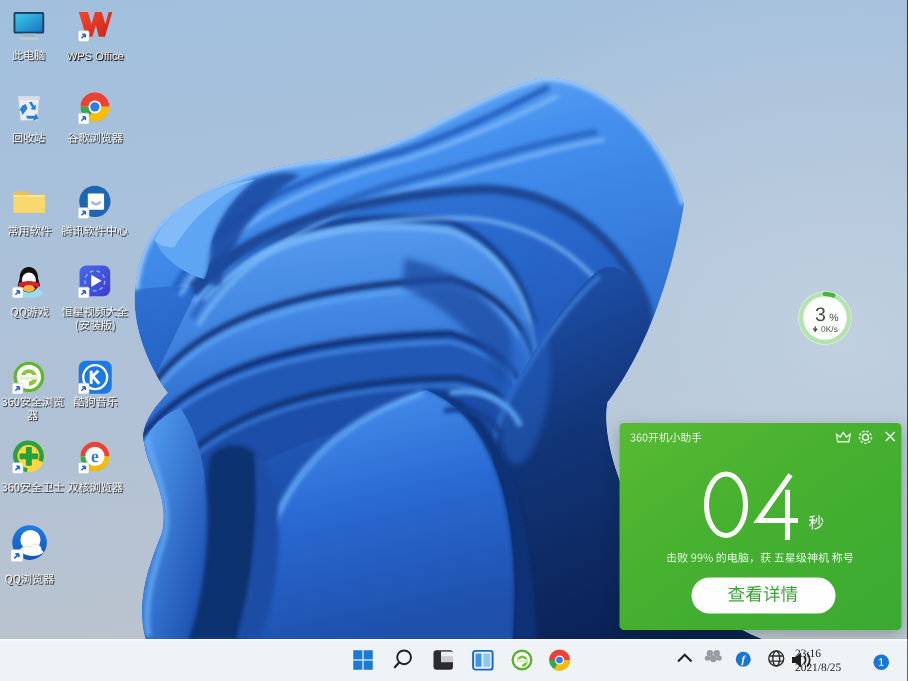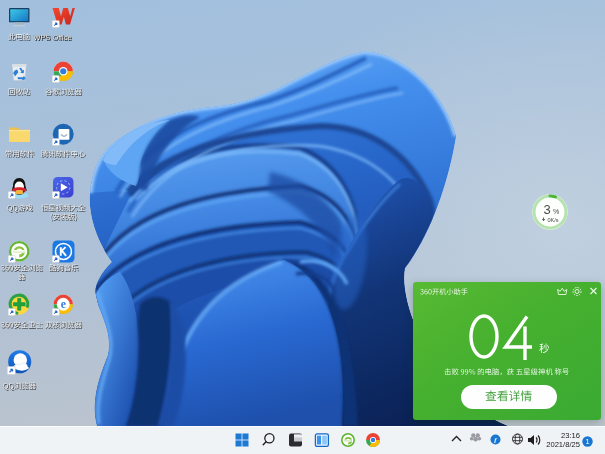--- a/index.html
+++ b/index.html
@@ -149,21 +149,21 @@
       <use href="#t1" x="0.2" y="0.3" fill="rgba(40,40,40,0.9)" opacity="0.5"></use>
       <use href="#t1" fill="#fff"></use>
     </svg>
     <svg style="position:absolute;left:52.0px;top:5.0px" width="23" height="23" viewBox="0 0 22.5 22.5">
       <path d="M0.5,3 L6.5,3 L8.8,11 L11,3 L15.5,3 L17.8,11 L20,3 L22.4,3 L17.6,19 L13.6,19 L11.6,11.5 L9.4,19 L5.4,19 Z" fill="url(#wpsg)"></path>
       <g transform="translate(0.2,15.1)">
         <rect width="7" height="7" rx="1" fill="#fff" stroke="#c7c7c7" stroke-width="0.4"></rect>
         <path d="M2,5 L4.6,2.4 M4.6,2.4 L2.6,2.4 M4.6,2.4 L4.6,4.4" stroke="#2a66c8" stroke-width="1" fill="none"></path>
       </g>
     </svg>
-    <div style="position:absolute;left:33.5px;top:33.0px;width:60px;font-size:7.4px;color:#fff;text-shadow:0.8px 0.9px 0.6px rgba(25,25,25,1),0.3px 0.4px 0.4px rgba(25,25,25,0.85),-0.2px 0.2px 0.3px rgba(25,25,25,0.5);font-family:'Liberation Sans',sans-serif">WPS Office</div>
+    <div style="position:absolute;left:33.5px;top:33.0px;width:60px;text-align:center;font-size:7.4px;color:#fff;text-shadow:0.8px 0.9px 0.6px rgba(25,25,25,1),0.3px 0.4px 0.4px rgba(25,25,25,0.85),-0.2px 0.2px 0.3px rgba(25,25,25,0.5);font-family:'Liberation Sans',sans-serif">WPS Office</div>
     <svg style="position:absolute;left:8.0px;top:60.0px" width="23" height="23" viewBox="0 0 22.5 22.5">
       <path d="M4,4 L18,4 L16.5,20 L5.5,20 Z" fill="#e9eef2" stroke="#b9c2ca" stroke-width="0.5"></path>
       <path d="M4,4 L18,4 L17.8,6.5 L4.2,6.5 Z" fill="#d7dee4"></path>
       <g fill="#2a7fd4">
         <path d="M11,8 l2.2,3.6 l-1.3,0.8 l3.5,0.6 l0.2,-3.4 l-1.2,0.7 l-1.6,-2.6 z"></path>
         <path d="M8.6,9.2 l1.5,2.7 l-2.7,4.6 l-1.5,-2.8 l-1.1,0.6 l1.6,-3.6 z" transform="rotate(8 9 12)"></path>
         <path d="M9.2,16.8 l5.6,0 l0.8,-1.4 l1.7,3.2 l-3.6,1.4 l0.4,-1.2 l-4.2,0 z"></path>
       </g>
     </svg>
     <svg style="position:absolute;left:8.4px;top:87.5px;" width="23.7" height="9.6" viewBox="0 0 23.7 9.6">
@@ -586,17 +586,17 @@
       <g transform="translate(64,3.5)" stroke="#2a2a2a" fill="none" stroke-width="0.9">
         <circle cx="5.5" cy="5.5" r="5"></circle>
         <ellipse cx="5.5" cy="5.5" rx="2.3" ry="5"></ellipse>
         <path d="M0.8,3.8 L10.2,3.8 M0.8,7.2 L10.2,7.2"></path>
       </g>
     </svg>
     <svg style="position:absolute;left:527px;top:433px" width="16" height="14" viewBox="0 0 16 14">
 <path d="M1,5 L3.5,5 L7,2 L7,12 L3.5,9 L1,9 Z" fill="#1f1f1f"></path>
 <path d="M9,4.5 a3.5,3.5 0 0 1 0,5 M11,2.5 a6.5,6.5 0 0 1 0,9" fill="none" stroke="#1f1f1f" stroke-width="1.2"></path>
     </svg>
-    <div style="position:absolute;left:530px;top:430.5px;width:50px;text-align:right;font-size:7.6px;line-height:9px;color:#1a1a1a;font-family:Liberation Sans, sans-serif">23:16<br>2021/8/25</div>
+    <div style="position:absolute;left:530px;top:430.5px;width:50px;font-size:7.6px;line-height:9px;color:#1a1a1a;font-family:Liberation Serif, serif">23:16<br>2021/8/25</div>
     <svg style="position:absolute;left:582px;top:435.5px" width="11" height="11" viewBox="0 0 11 11">
       <circle cx="5.5" cy="5.5" r="5.2" fill="#1777d2"></circle>
       <text x="5.5" y="8" font-size="7.5" fill="#fff" text-anchor="middle" font-family="Liberation Sans,sans-serif">1</text>
     </svg>
   </div>
 </body></html>

